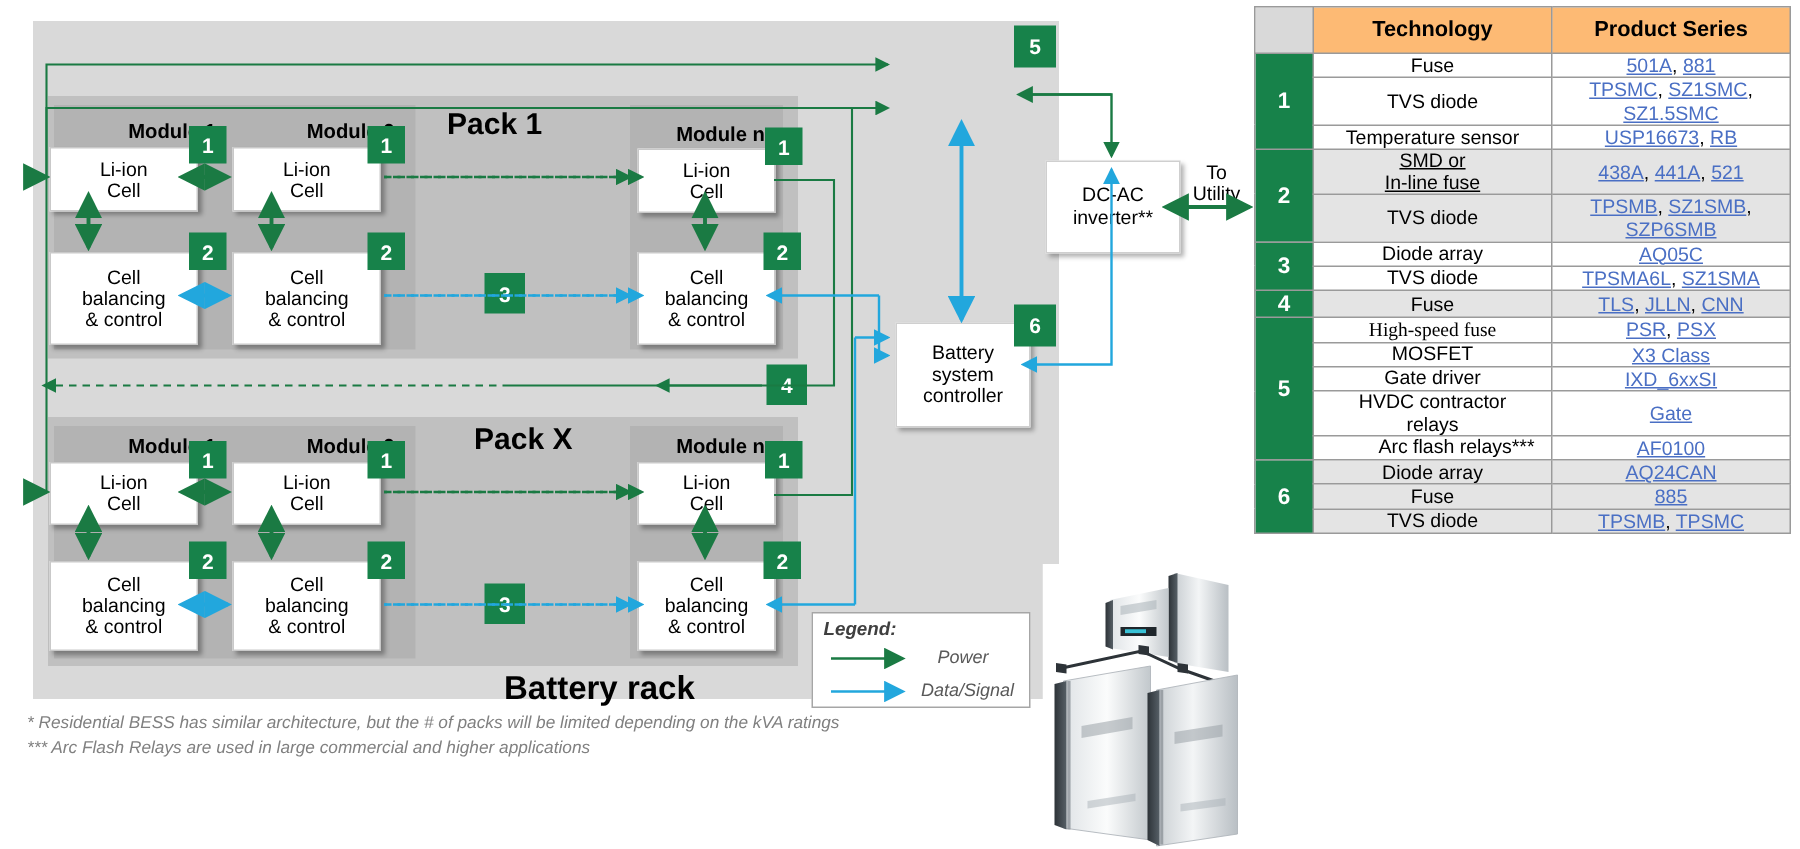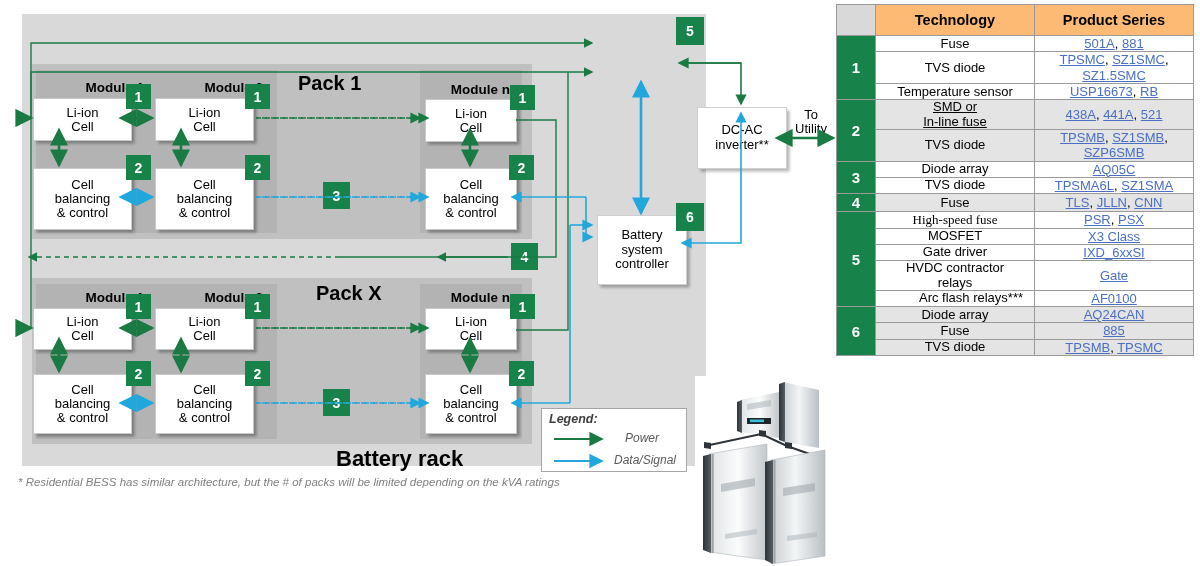--- a/index.html
+++ b/index.html
@@ -282,20 +282,21 @@
         </marker>
     </defs>
     <path d="M2,9 L50,9" stroke="#1a7a43" stroke-width="1.8" marker-end="url(#lg)"></path>
     <path d="M2,31 L50,31" stroke="#22a7dd" stroke-width="1.8" marker-end="url(#lb)"></path>
   </svg>
   <div class="legend-txt" style="left:625px;top:431px;">Power</div>
   <div class="legend-txt" style="left:614px;top:453px;">Data/Signal</div>
 
   <div class="footnotes">
     <div class="footnote">* Residential BESS  has similar architecture, but the # of packs will be limited depending on the kVA ratings</div>
+    <div class="footnote">*** Arc Flash Relays are used in large commercial and higher applications</div>
   </div>
 
   <svg id="photo" viewBox="0 0 140 190" width="140" height="190">
     <defs>
       <linearGradient id="mg1" x1="0" y1="0" x2="1" y2="0">
         <stop offset="0" stop-color="#c9ced2"></stop>
           <stop offset=".45" stop-color="#f3f5f6"></stop>
         <stop offset="1" stop-color="#b9bfc4"></stop>
       </linearGradient>
       <linearGradient id="mg2" x1="0" y1="0" x2="1" y2="0">

